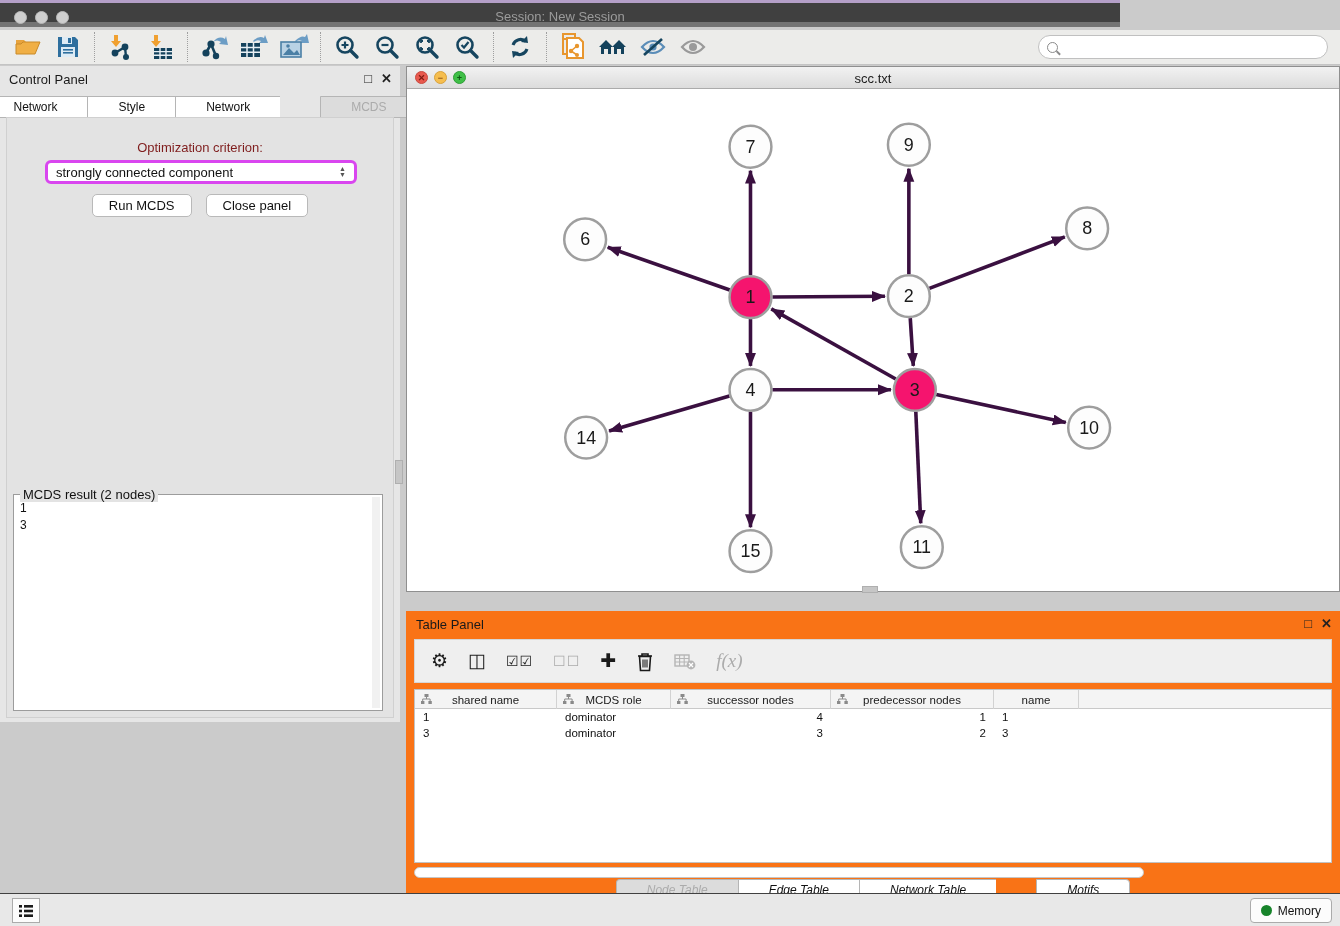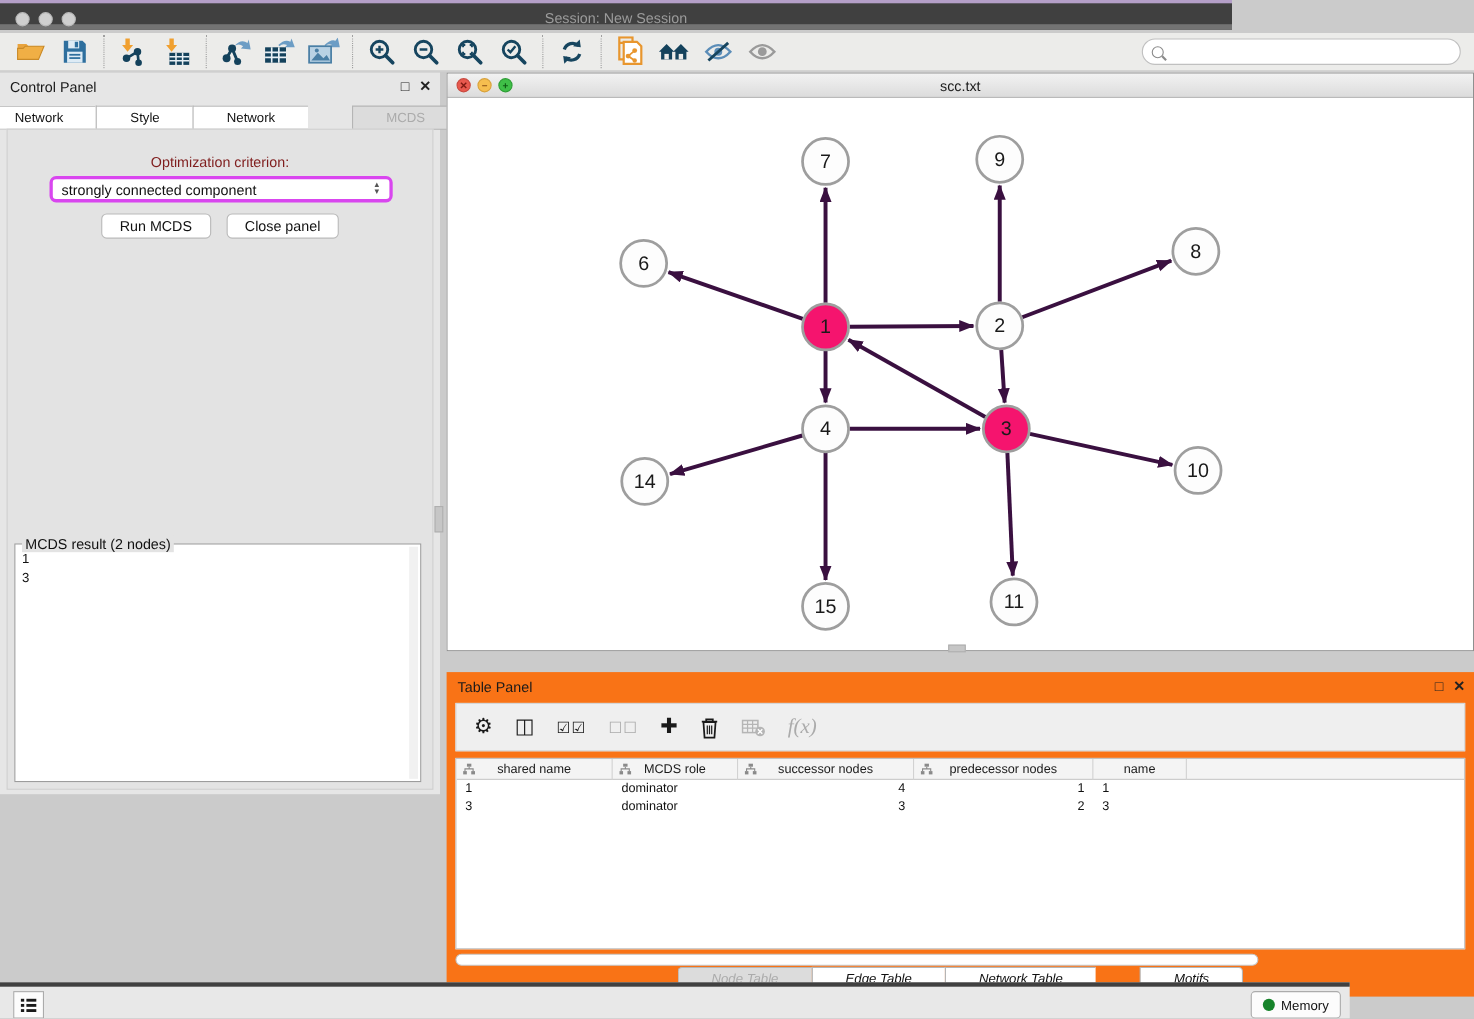--- a/index.html
+++ b/index.html
@@ -95,22 +95,22 @@
   .th svg { position:absolute; left:6px; top:4px; }
   .tr { display:flex; height:16px; align-items:center; }
   .td { font-size:11.5px; color:#111; padding:0 8px; overflow:hidden; white-space:nowrap; }
   .c0 { width:142px; } .c1 { width:114px; } .c2 { width:160px; } .c3 { width:163px; } .c4 { width:85px; }
   .td.c2, .td.c3 { text-align:right; }
   .tp-hscroll { position:absolute; left:8px; top:256px; width:730px; height:11px;
     background:#FFF; border:1px solid #C6C6C6; border-radius:6px; }
   .tp-tabs { position:absolute; top:268px; width:100%; display:flex; justify-content:center;font-style:italic; }
 
   
-  .statusbar { position:absolute; top:893px; left:0; width:1227px; height:33px;
-    background:#E8E8E8; border-top:4px solid #404040; }
+  .statusbar { position:absolute; top:893px; left:0; width:1340px; height:33px;
+    background:#E8E8E8; border-top:1px solid #404040; }
   .list-btn { position:absolute; left:12px; top:4px; width:28px; height:25px; background:#FCFCFC;
     border:1px solid #ABABAB; display:flex; align-items:center; justify-content:center; }
   .memory-btn { position:absolute; right:8px; top:4px; height:25px; background:#FCFCFC;
     border:1px solid #ABABAB; border-radius:4px; display:flex; align-items:center; gap:6px;
     padding:0 10px; font-size:12px; color:#111; }
   .memdot { width:11px; height:11px; border-radius:50%; background:#17842B; }
 </style>
 </head>
 <body>
 

